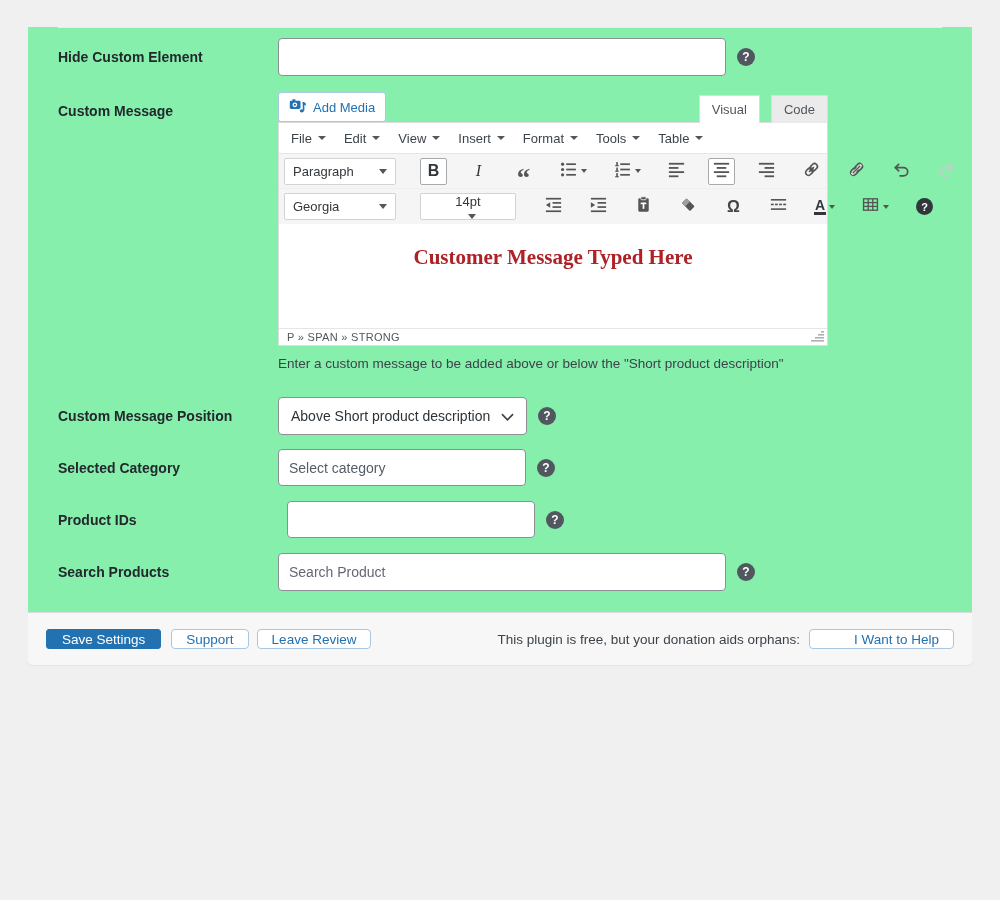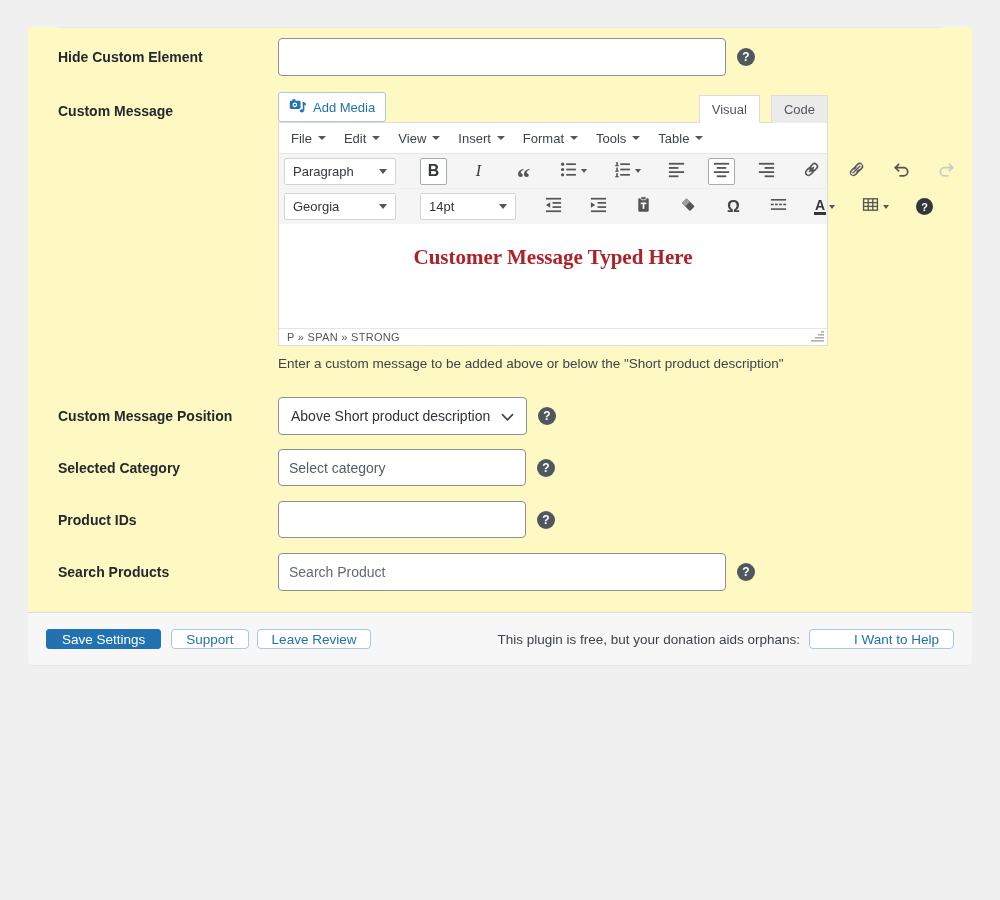--- a/index.html
+++ b/index.html
@@ -5,21 +5,21 @@
   * { margin: 0; padding: 0; box-sizing: border-box; }
   html, body { width: 1000px; height: 900px; overflow: hidden; }
   body {
     background: var(--page-bg, #f0f0f1);
     font-family: "Liberation Sans", sans-serif;
     color: #1d2327;
   }
   .card {
     width: 944px;
     margin-left: 28px;
-    background: #fef9c3;
+    background: #86efac;
     border-radius: 0 0 4px 4px;
     box-shadow: 0 1px 1px rgba(0,0,0,.05);
   }
   .card-body { padding: 0 30px 21px 30px; }
   .top-divider { border: 0; border-top: 1px solid #ebebeb; margin-top: 27px; }
 
   .field-row { display: flex; }
   .field-label {
     width: 220px; flex-shrink: 0;
     font-size: 14px; font-weight: 700; color: #23282d;
@@ -91,21 +91,21 @@
     display: inline-flex; align-items: center; justify-content: space-between;
     padding: 0 8px; font-size: 13px; color: #32373c; cursor: pointer;
     margin-right: 6px; flex-shrink: 0;
   }
   .lbox .lcaret {
     width: 0; height: 0; margin-left: 8px;
     border-left: 4px solid transparent; border-right: 4px solid transparent;
     border-top: 5px solid #555;
   }
   .lbox.w-112 { width: 112px; }
-  .lbox.w-96 { width: 96px; }
+  .lbox.w-96 { width: 96px; flex-direction: column; }
   .tbtn {
     min-width: 27px; height: 27px; border-radius: 2px;
     display: inline-flex; align-items: center; justify-content: center;
     color: #555; cursor: pointer; border: 1px solid transparent; flex-shrink: 0;
   }
   .tbtn.active { background: #fff; border-color: #a7aaad; }
   .tbtn.split { gap: 1px; padding: 0 3px; }
   .tcaret {
     width: 0; height: 0;
     border-left: 3.5px solid transparent; border-right: 3.5px solid transparent;
@@ -163,21 +163,21 @@
   }
   .footer-right { margin-left: auto; display: flex; align-items: center; }
   .donation-text { font-size: 13.5px; color: #3c434a; margin-right: 9px; }
   .btn-donate { margin-right: 0; padding-left: 44px; }
 
   
   .r1 { margin-top: 10px; }
   .r2 { margin-top: 16px; }
   .r3 { margin-top: 26px; }
   .r4 { margin-top: 14px; }
-  .r5 { margin-top: 15px; }
+  .r5 { margin-top: 15px; gap: 9px; }
   .r6 { margin-top: 15px; }
 </style>
 </head>
 <body>
 
 <div class="card">
   <div class="card-body">
     <hr class="top-divider">
 
     <div class="field-row r1">

